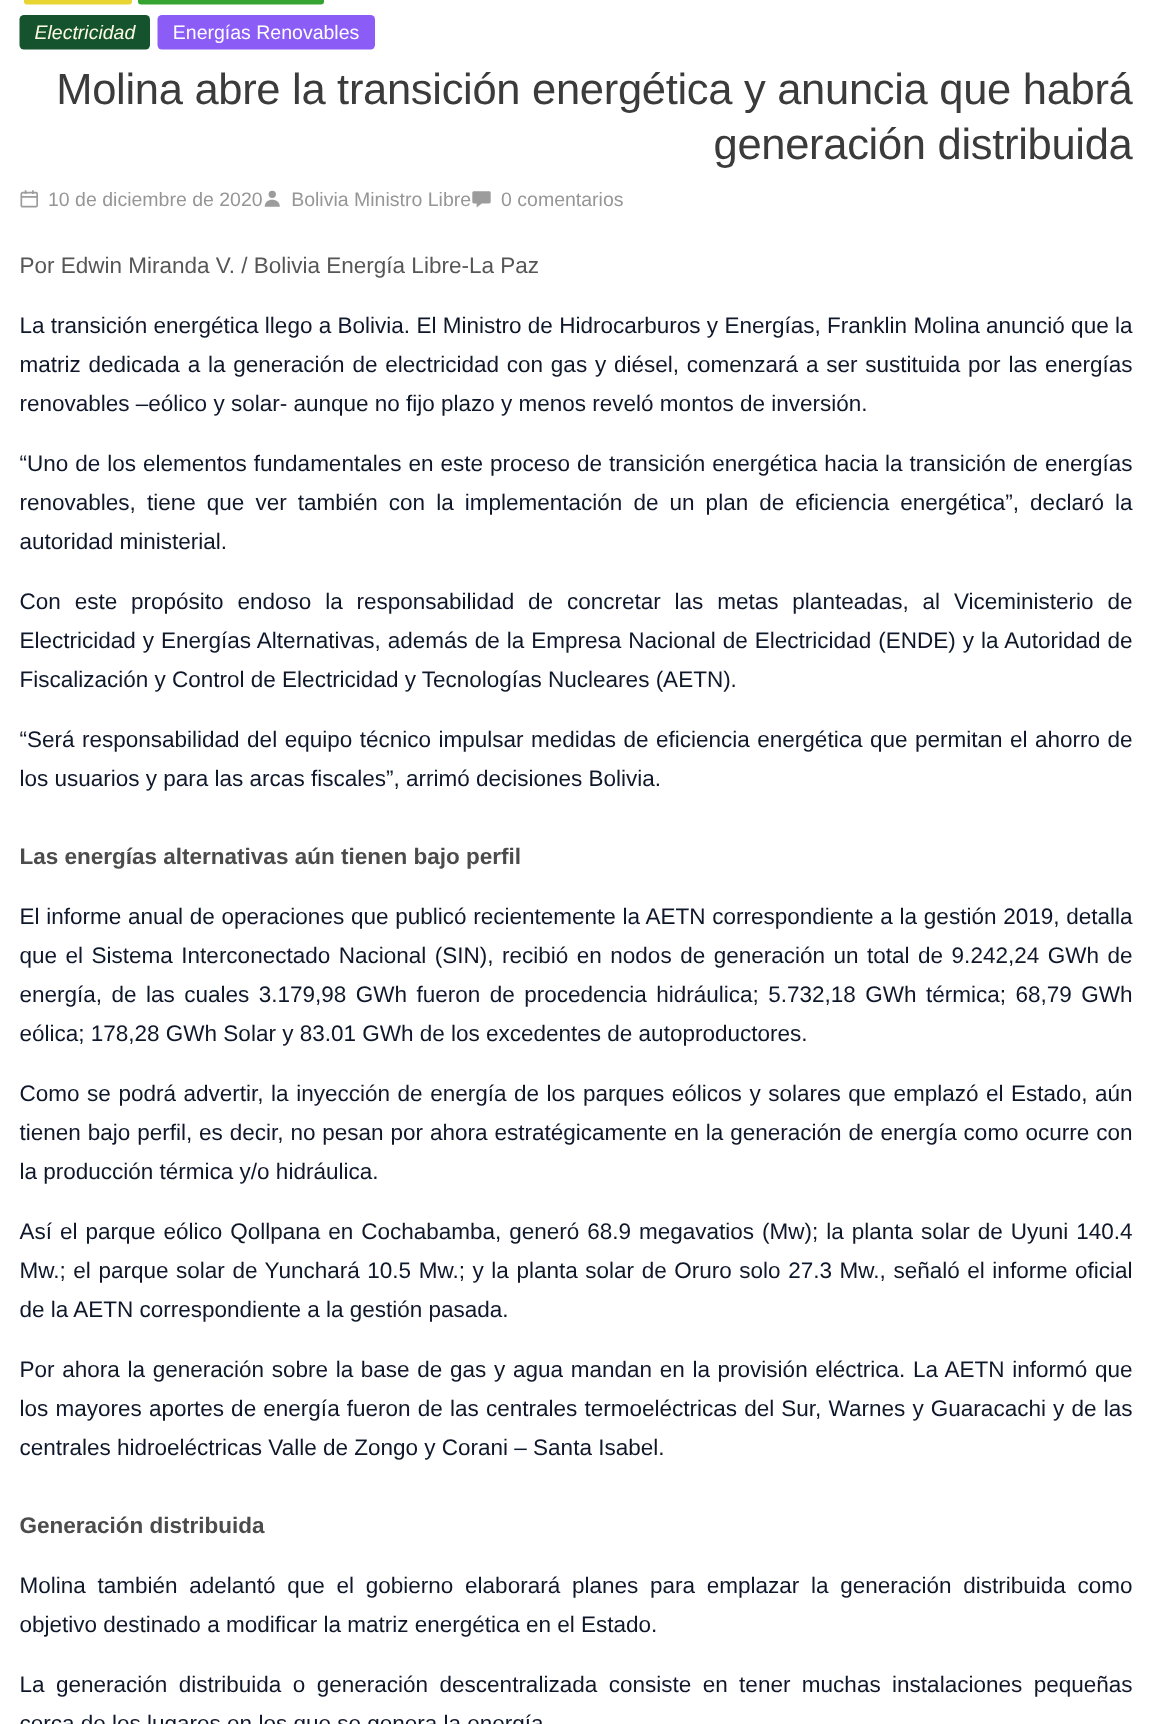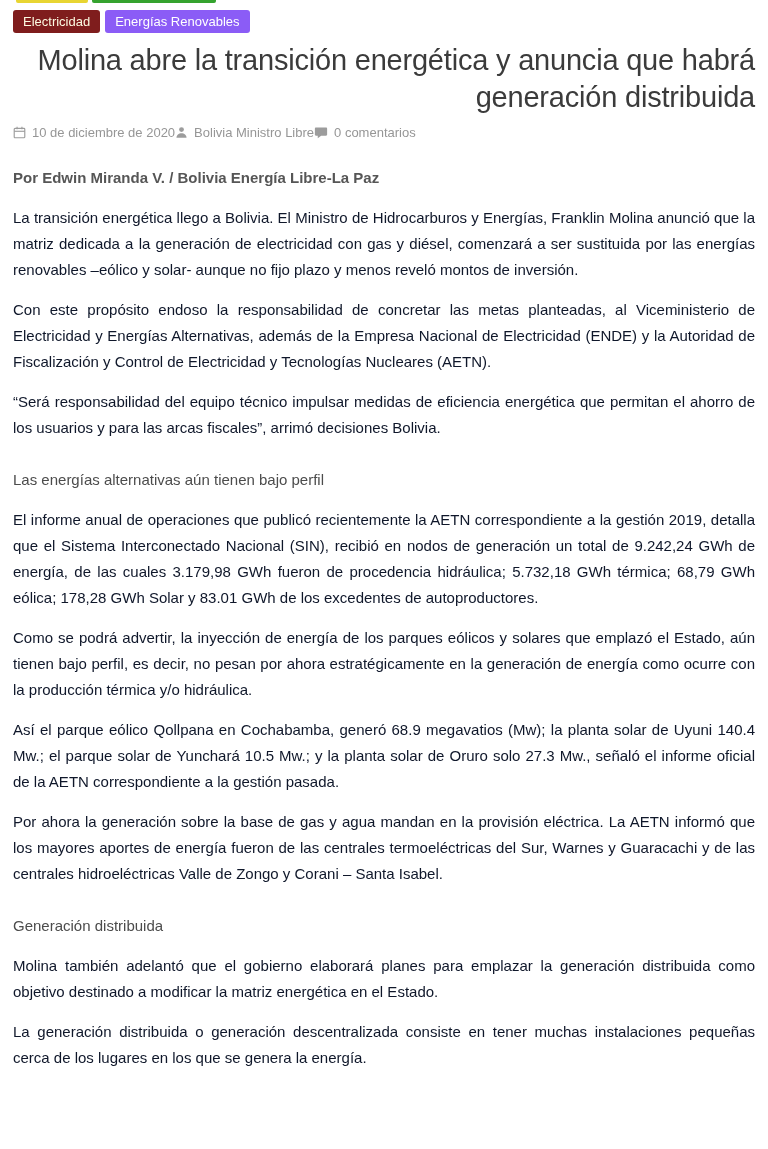--- a/index.html
+++ b/index.html
@@ -27,21 +27,21 @@
   .tag {
     display: inline-block;
     font-size: 13px;
     line-height: 15px;
     padding: 4px 10px;
     border-radius: 3px;
     color: #ffffff;
     text-decoration: none;
     cursor: pointer;
   }
-  .tag-yellow { background: #7f1d1d; color: #fdfbe2; }
+  .tag-yellow { background: #14532d; color: #fdfbe2; font-style: italic; }
   .tag-green  { background: #8b5cf6; }
 
   h1.title {
     margin: 9px 0 9px;
     font-size: 29px;
     line-height: 37px;
     font-weight: 400;
     color: #3b3b3b;
     letter-spacing: -0.2px;
     text-align: right;
@@ -56,35 +56,35 @@
   }
   .meta-item { display: flex; align-items: center; gap: 6px; }
   .meta-item svg { display: block; }
 
   article { margin-top: 25px; }
 
   .byline {
     margin: 0 0 13px;
     font-size: 15px;
     line-height: 26px;
-    font-weight: 700;
+    font-weight: 400;
     color: #565656;
   }
   p.body {
     margin: 14px 0 14px;
     font-size: 15px;
     line-height: 26px;
     color: #0f172a;
     text-align: justify;
   }
   h4.subhead {
     margin: 26px 0 14px;
     font-size: 15px;
     line-height: 26px;
-    font-weight: 400;
+    font-weight: 700;
     color: #4c4c4c;
   }
 </style>
 </head>
 <body>
 
 <div class="page">
 
   <div class="top-strips">
     <span class="strip strip-yellow"></span>
@@ -126,20 +126,21 @@
         </svg>
       </span>
       <span>0 comentarios</span>
     </span>
   </div>
 
   <article>
     <p class="byline">Por Edwin Miranda V. / Bolivia Energía Libre-La Paz</p>
 
     <p class="body">La transición energética llego a Bolivia. El Ministro de Hidrocarburos y Energías, Franklin Molina anunció que la matriz dedicada a la generación de electricidad con gas y diésel, comenzará a ser sustituida por las energías renovables –eólico y solar- aunque no fijo plazo y menos reveló montos de inversión.</p>
+    <p class="body">“Uno de los elementos fundamentales en este proceso de transición energética hacia la transición de energías renovables, tiene que ver también con la implementación de un plan de eficiencia energética”, declaró la autoridad ministerial.</p>
     <p class="body">Con este propósito endoso la responsabilidad de concretar las metas planteadas, al Viceministerio de Electricidad y Energías Alternativas, además de la Empresa Nacional de Electricidad (ENDE) y la Autoridad de Fiscalización y Control de Electricidad y Tecnologías Nucleares (AETN).</p>
     <p class="body">“Será responsabilidad del equipo técnico impulsar medidas de eficiencia energética que permitan el ahorro de los usuarios y para las arcas fiscales”, arrimó decisiones Bolivia.</p>
 
     <h4 class="subhead">Las energías alternativas aún tienen bajo perfil</h4>
 
     <p class="body">El informe anual de operaciones que publicó recientemente la AETN correspondiente a la gestión 2019, detalla que el Sistema Interconectado Nacional (SIN), recibió en nodos de generación un total de 9.242,24 GWh de energía, de las cuales 3.179,98 GWh fueron de procedencia hidráulica; 5.732,18 GWh térmica; 68,79 GWh eólica; 178,28 GWh Solar y 83.01 GWh de los excedentes de autoproductores.</p>
     <p class="body">Como se podrá advertir, la inyección de energía de los parques eólicos y solares que emplazó el Estado, aún tienen bajo perfil, es decir, no pesan por ahora estratégicamente en la generación de energía como ocurre con la producción térmica y/o hidráulica.</p>
     <p class="body">Así el parque eólico Qollpana en Cochabamba, generó 68.9 megavatios (Mw); la planta solar de Uyuni 140.4 Mw.; el parque solar de Yunchará 10.5 Mw.; y la planta solar de Oruro solo 27.3 Mw., señaló el informe oficial de la AETN correspondiente a la gestión pasada.</p>
     <p class="body">Por ahora la generación sobre la base de gas y agua mandan en la provisión eléctrica. La AETN informó que los mayores aportes de energía fueron de las centrales termoeléctricas del Sur, Warnes y Guaracachi y de las centrales hidroeléctricas Valle de Zongo y Corani – Santa Isabel.</p>
 

